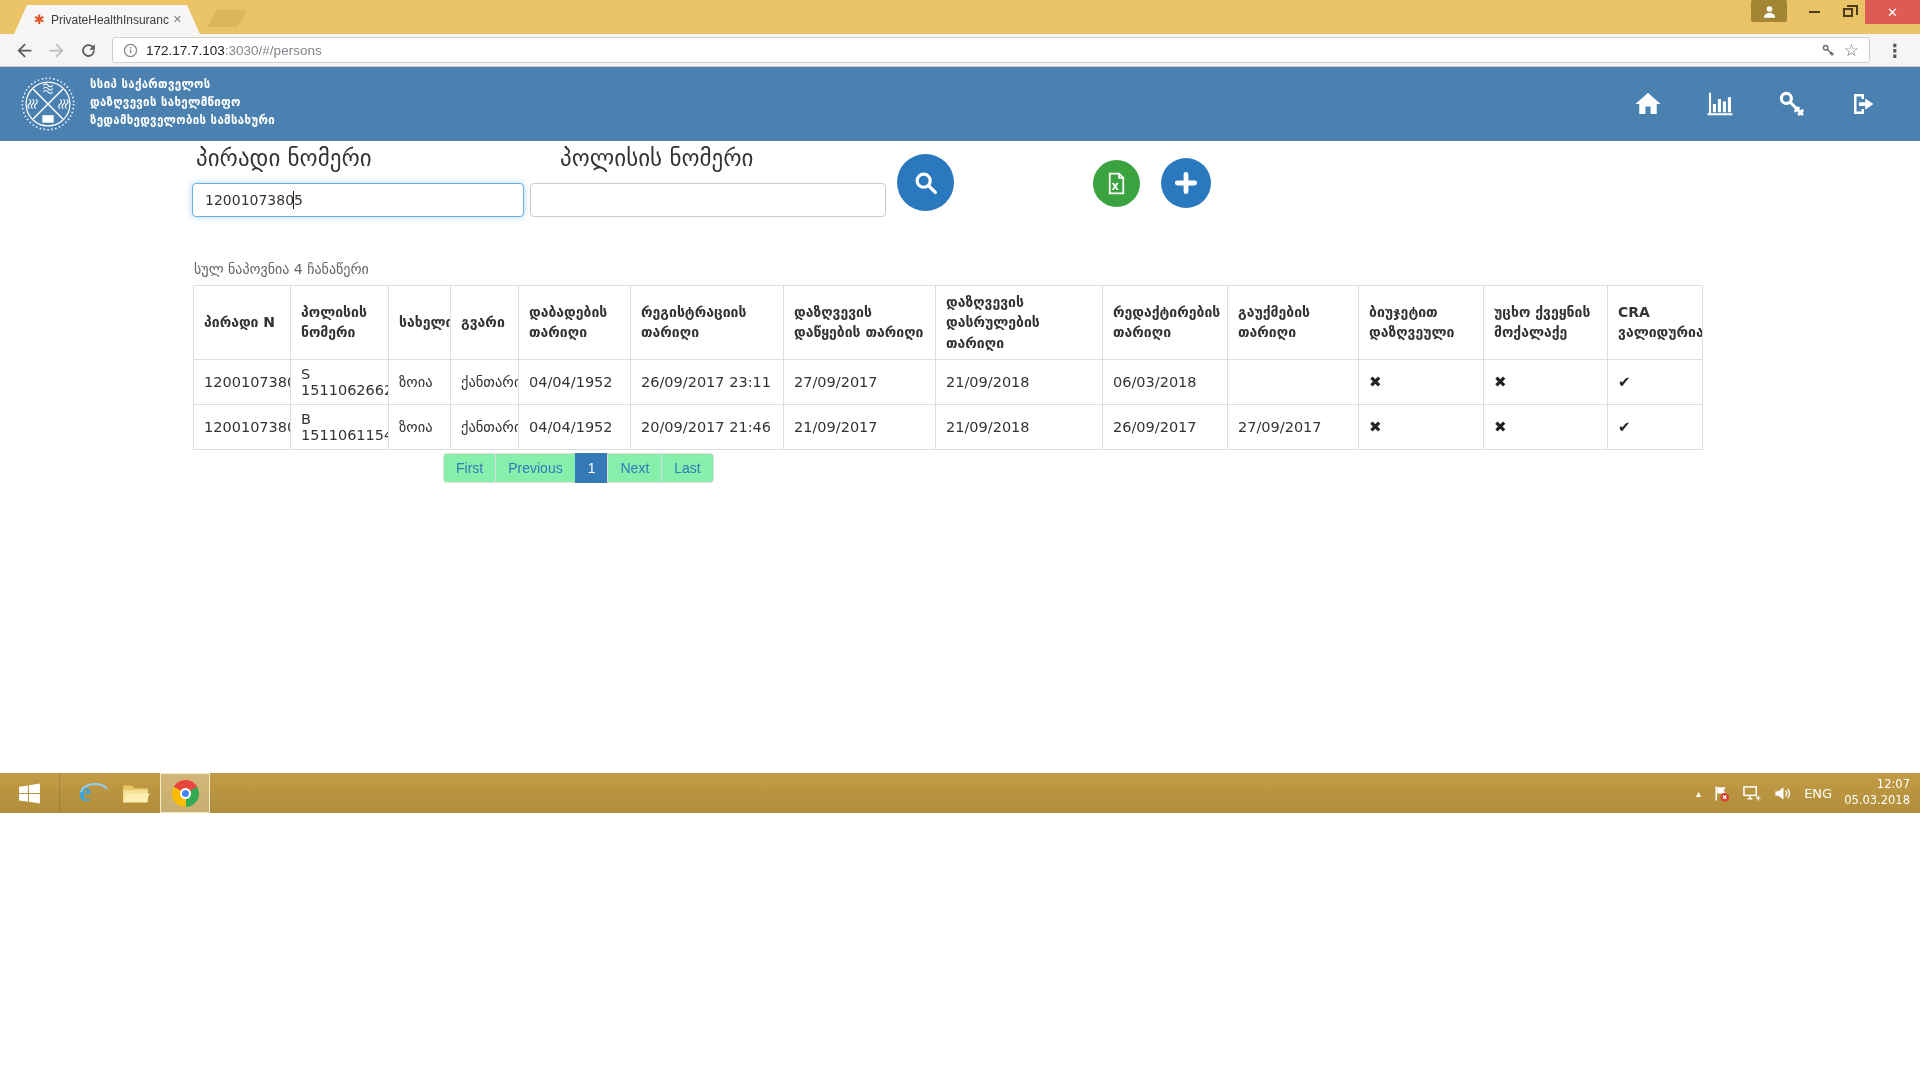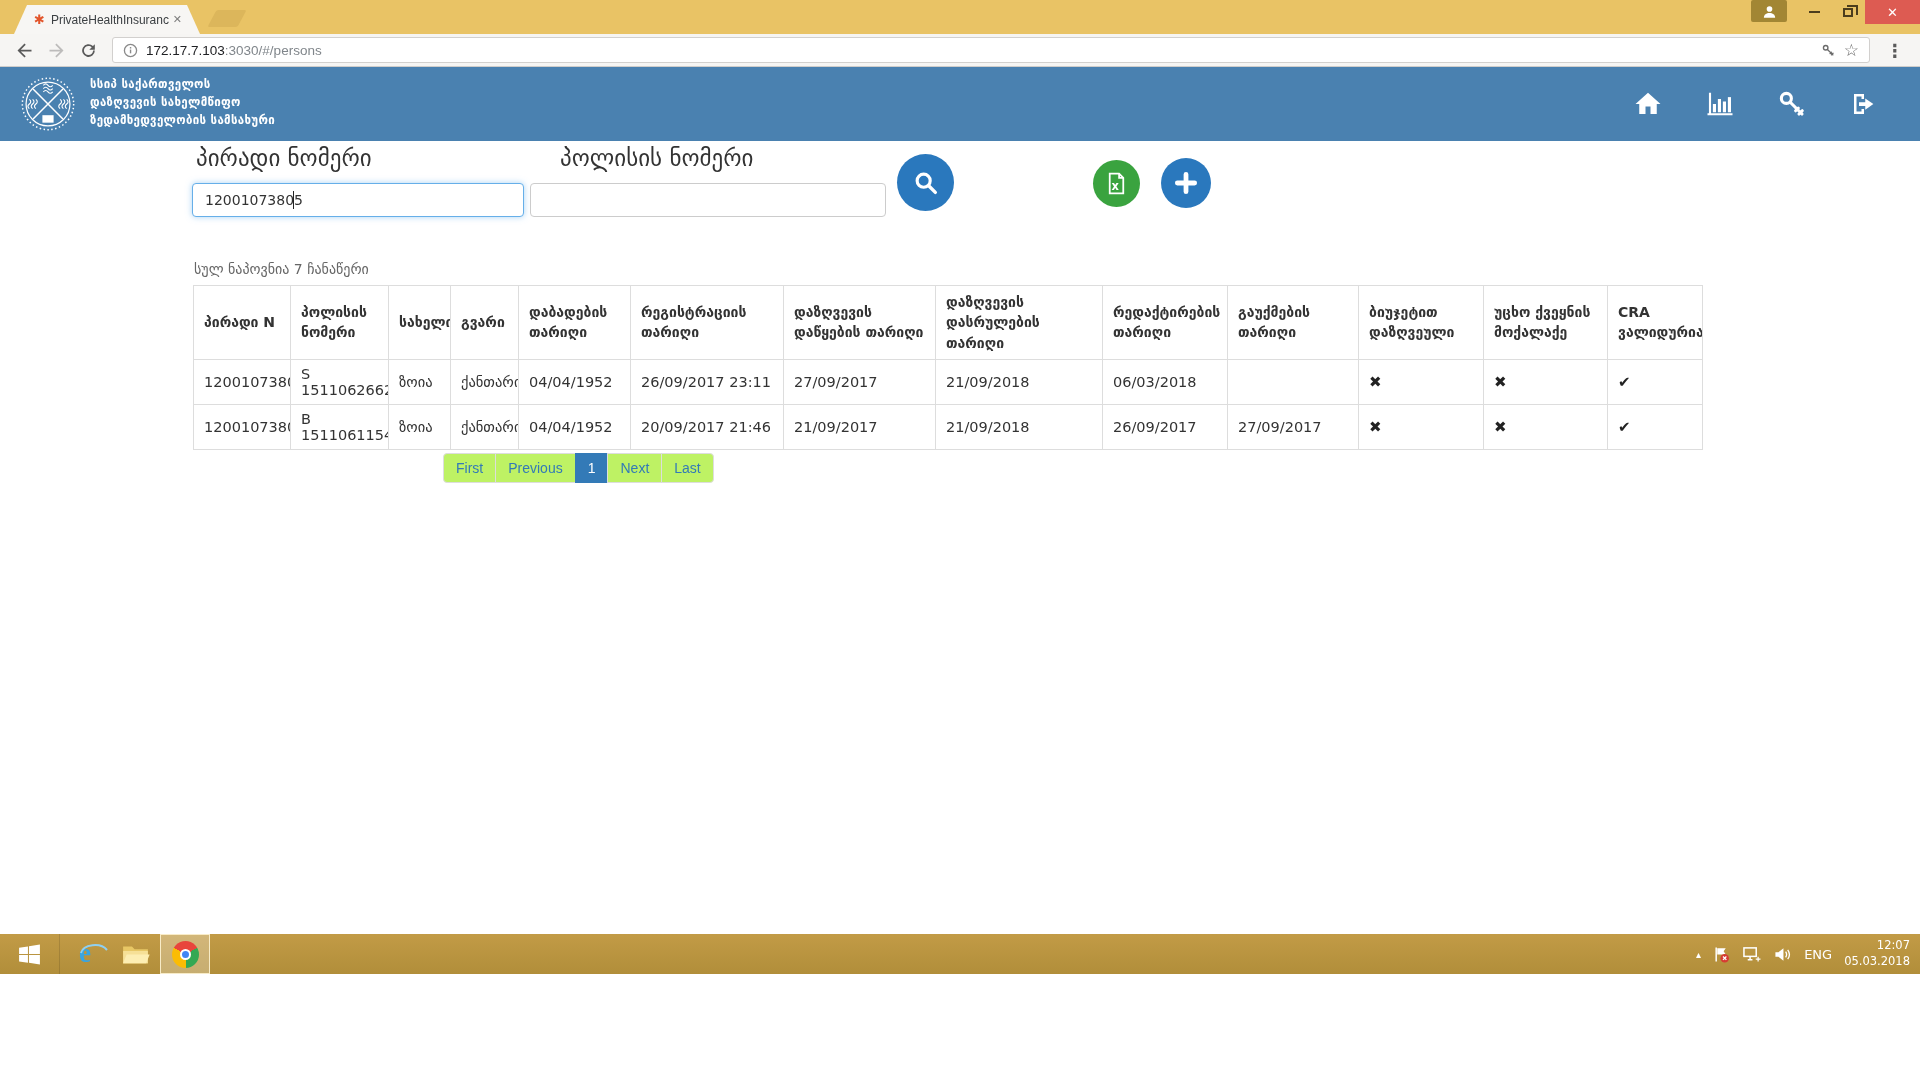--- a/index.html
+++ b/index.html
@@ -35,42 +35,42 @@
   .dots { font-size:18px; color:#5a5a5a; padding:0 6px; font-weight:bold; }
 
   
   .appheader { height:74px; background:#4a81b0; display:flex; align-items:center; padding:0 20px; position:relative; }
   .org { display:flex; align-items:flex-start; gap:14px; }
   .orgtext { color:#fff; font-size:11.5px; font-weight:bold; line-height:1.55; letter-spacing:.3px; }
   .headicons { position:absolute; right:40px; top:0; height:100%; display:flex; align-items:center; gap:40px; }
   .hicon { width:32px; height:32px; display:flex; align-items:center; justify-content:center; cursor:pointer; }
 
   
-  .content { position:relative; height:793px; background:#fff; }
+  .content { position:relative; height:632px; background:#fff; }
   .field-label { position:absolute; font-size:23px; color:#333; }
   .lbl-personal { left:196px; top:4px; }
   .lbl-policy { left:560px; top:4px; }
   .tinput { position:absolute; top:42px; height:34px; border:1px solid #ccc; border-radius:4px; font-size:14px; padding:0 12px; color:#333; font-family:"DejaVu Sans",sans-serif; }
   .in-personal { left:192px; width:332px; border-color:#66afe9; box-shadow:0 0 6px rgba(102,175,233,.55); outline:none; }
   .in-policy { left:530px; width:356px; }
   .caret { position:absolute; left:293px; top:50px; width:1px; height:18px; background:#222; }
   .cbtn { position:absolute; border:none; border-radius:50%; display:flex; align-items:center; justify-content:center; cursor:pointer; }
   .btn-search { left:897px; top:13px; width:57px; height:57px; background:#2a78bd; }
   .btn-excel { left:1093px; top:19px; width:47px; height:47px; background:#3aa33f; }
   .btn-add { left:1161px; top:17px; width:50px; height:50px; background:#2a78bd; }
   .summary { position:absolute; left:194px; top:120px; font-size:14px; color:#666; }
 
   table.results { position:absolute; left:193px; top:144px; width:1509px; border-collapse:collapse; table-layout:fixed; }
   .results th, .results td { border:1px solid #ddd; padding:6px 10px; font-size:14px; color:#333; text-align:left; vertical-align:middle; overflow:hidden; }
   .results th { font-weight:bold; height:50px; line-height:1.45; }
   .results td { height:45px; font-size:14.5px; }
   .results td.bool { font-weight:bold; font-size:15px; color:#222; }
 
   .pagination { position:absolute; left:443px; top:312px; display:flex; list-style:none; }
-  .pagination a { display:block; padding:6px 12px; font-size:14px; color:#337ab7; background:#bef264; border:1px solid #ddd; margin-left:-1px; text-decoration:none; font-family:"Liberation Sans",sans-serif; cursor:pointer; }
+  .pagination a { display:block; padding:6px 12px; font-size:14px; color:#337ab7; background:#86efac; border:1px solid #ddd; margin-left:-1px; text-decoration:none; font-family:"Liberation Sans",sans-serif; cursor:pointer; }
   .pagination li:first-child a { border-top-left-radius:4px; border-bottom-left-radius:4px; margin-left:0; }
   .pagination li:last-child a { border-top-right-radius:4px; border-bottom-right-radius:4px; }
   .pagination li.active a { background:#337ab7; border-color:#337ab7; color:#fff; }
 
   
   .taskbar { height:40px; background:linear-gradient(#c29b46,#b18e3a); display:flex; align-items:stretch; position:relative; }
   .tbtn { width:50px; display:flex; align-items:center; justify-content:center; cursor:pointer; }
   .tbtn.start { width:60px; border-right:1px solid rgba(0,0,0,.12); }
   .tbtn.active { background:rgba(255,255,255,.28); border:1px solid rgba(255,246,214,.85); }
   .chromeball { width:27px; height:27px; border-radius:50%; background:conic-gradient(from -60deg,#e8453c 0 120deg,#34a853 120deg 240deg,#fbbc05 240deg 360deg); display:flex; align-items:center; justify-content:center; }
@@ -213,21 +213,21 @@
         <path d="M14.5 2.5v4h4" fill="none" stroke="#fff" stroke-width="1.7"></path>
         <text x="10.8" y="18.5" font-size="11" font-weight="bold" fill="#fff" text-anchor="middle" font-family="DejaVu Sans">x</text>
       </svg>
   </button>
   <button class="cbtn btn-add">
     <svg width="26" height="26" viewBox="0 0 24 24">
         <path d="M12 4v16M4 12h16" stroke="#fff" stroke-width="4.4" stroke-linecap="round"></path>
       </svg>
   </button>
 
-  <div class="summary">სულ ნაპოვნია 7 ჩანაწერი</div>
+  <div class="summary">სულ ნაპოვნია 4 ჩანაწერი</div>
 
   <table class="results">
     <colgroup>
         <col style="width: 97px;">
         <col style="width: 98px;">
         <col style="width: 62px;">
         <col style="width: 68px;">
         <col style="width: 112px;">
         <col style="width: 153px;">
         <col style="width: 152px;">

